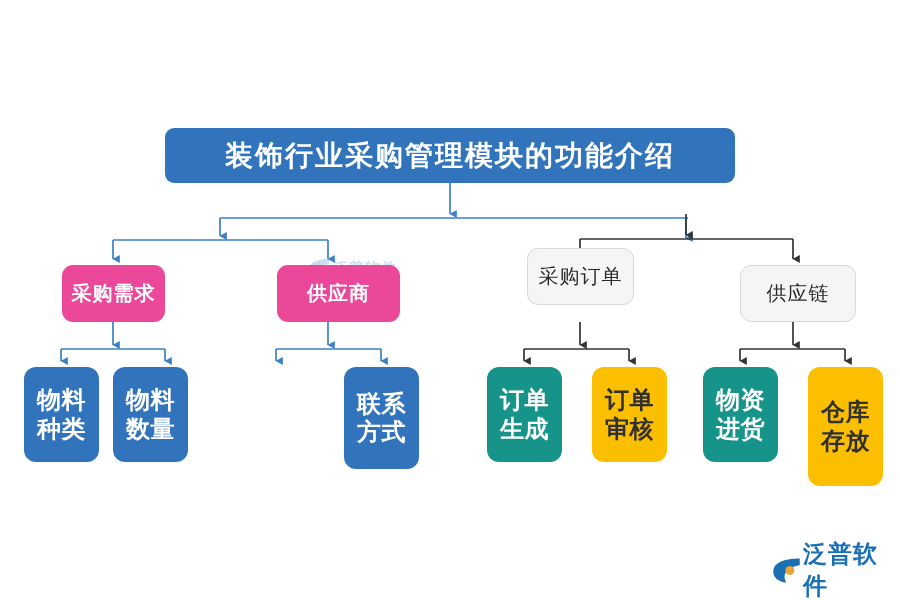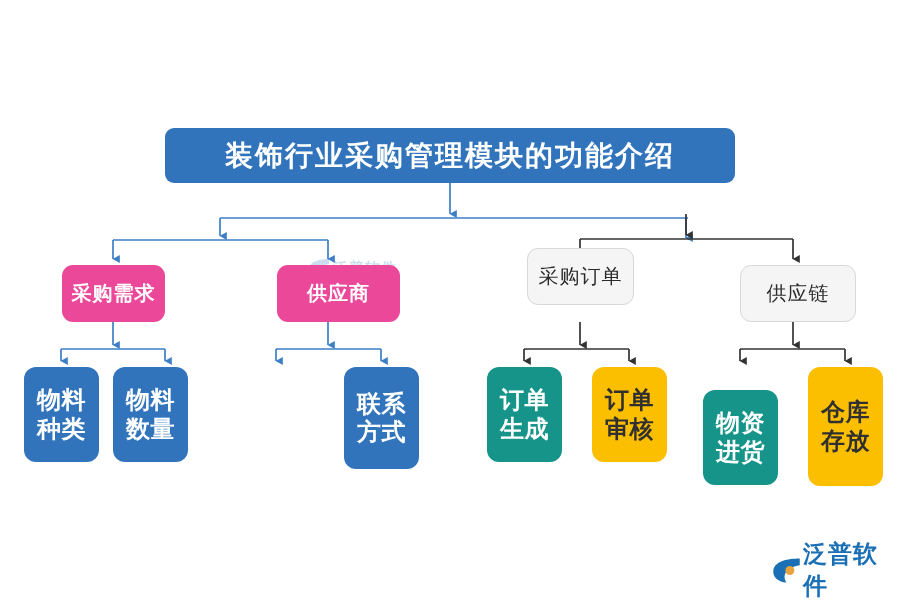--- a/index.html
+++ b/index.html
@@ -161,21 +161,21 @@
   <div class="node leaf leaf-teal" style="left:487px;top:367px;width:75px;height:95px;">
     <span>订单
 生成</span>
   </div>
 
   <div class="node leaf leaf-yellow" style="left:592px;top:367px;width:75px;height:95px;">
     <span>订单
 审核</span>
   </div>
 
-  <div class="node leaf leaf-teal" style="left:703px;top:367px;width:75px;height:95px;margin-top:23px;">
+  <div class="node leaf leaf-teal" style="left:703px;top:367px;width:75px;height:95px;">
     <span>物资
 进货</span>
   </div>
 
   <div class="node leaf leaf-yellow" style="left:808px;top:367px;width:75px;height:119px;">
     <span>仓库
 存放</span>
   </div>
 
   <div class="wm wm-brand" style="left:772px;top:538px;flex-direction:column;align-items:flex-start;">

